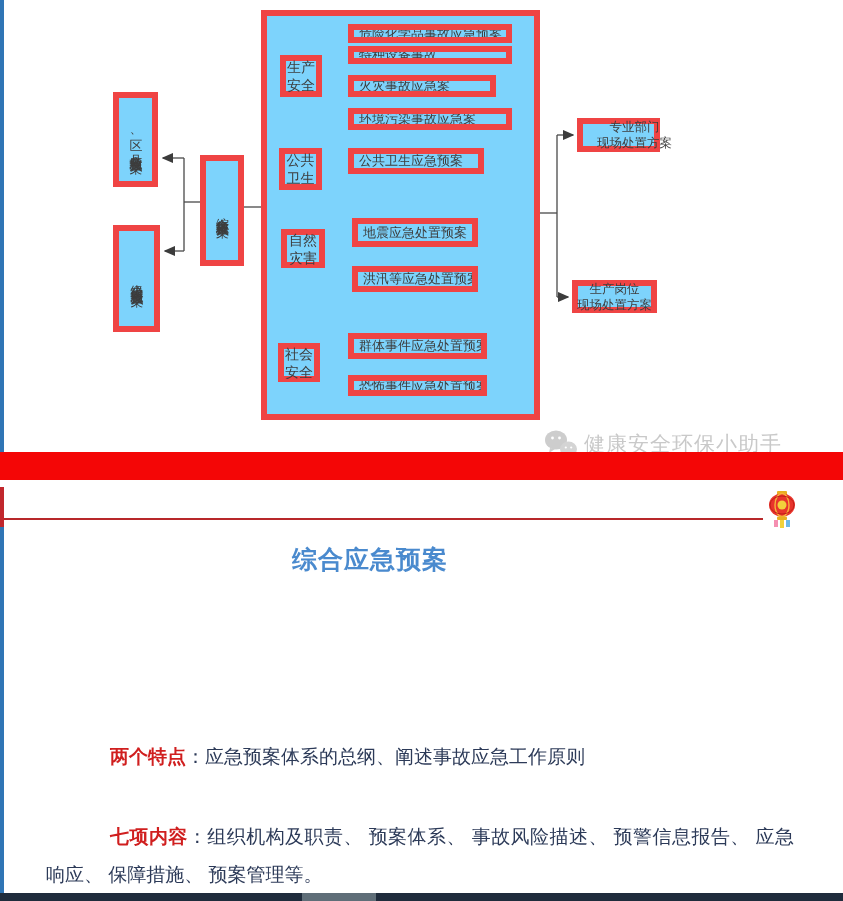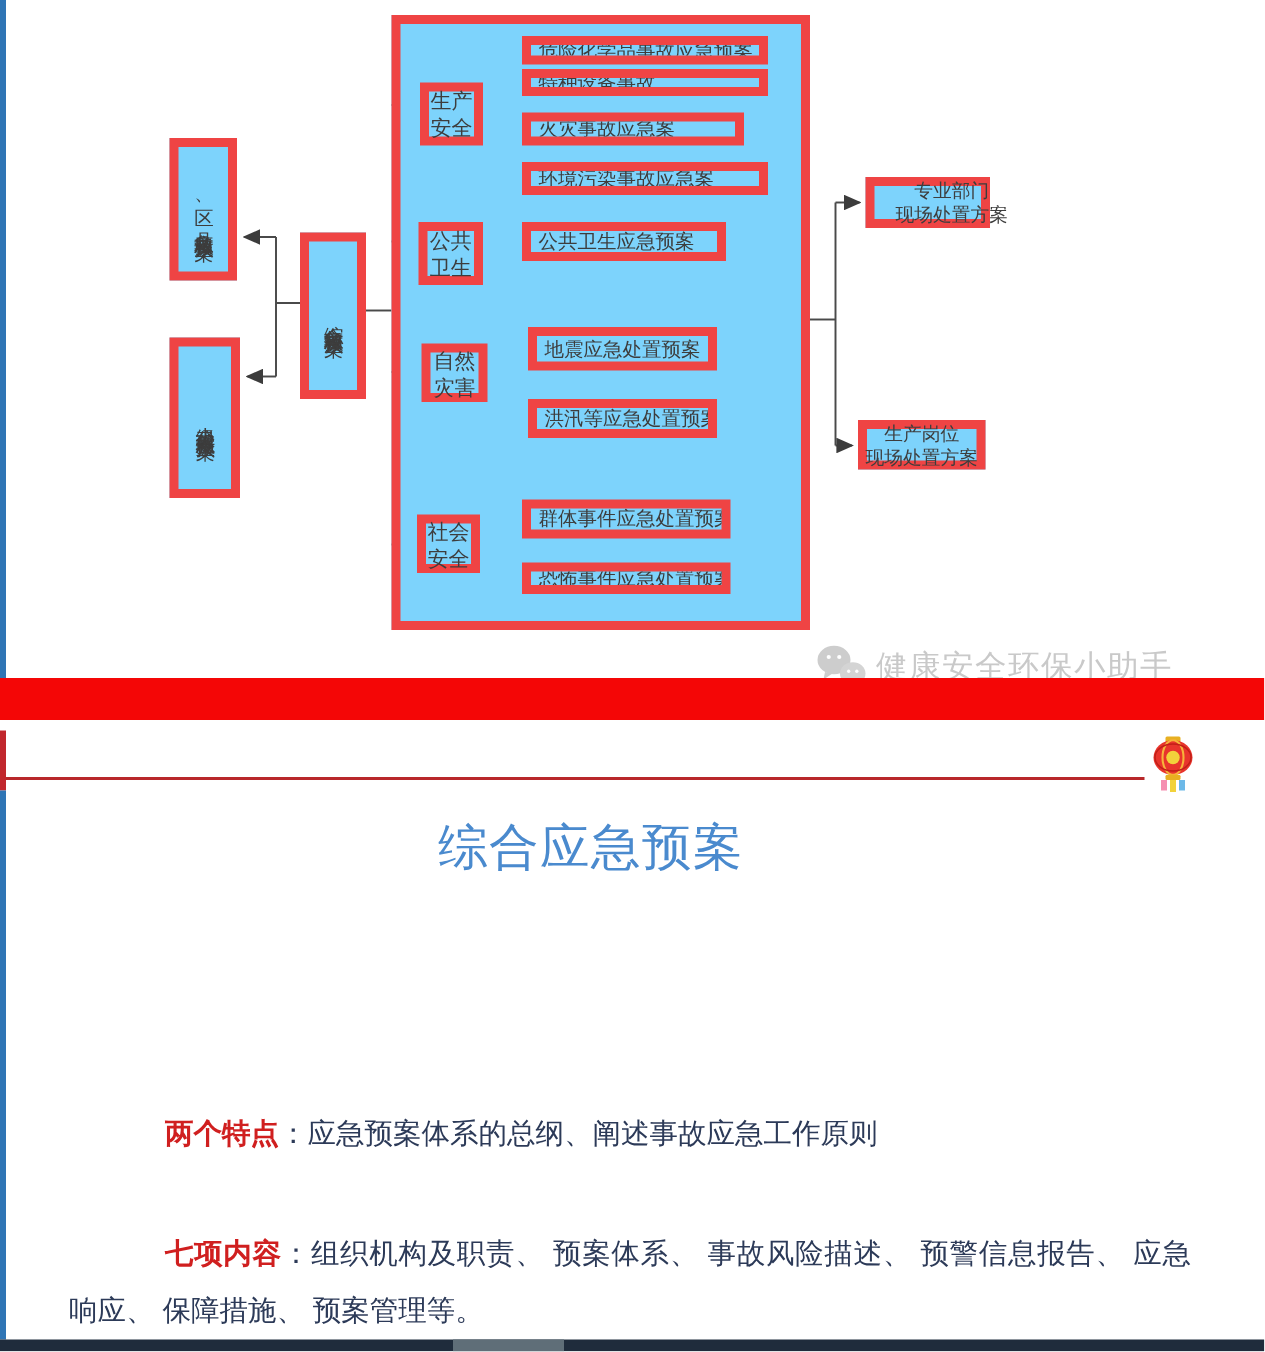--- a/index.html
+++ b/index.html
@@ -30,21 +30,21 @@
   #watermark svg{margin-right:6px;}
 
   
   #red-banner{position:absolute;left:0;top:452px;width:843px;height:28px;background:#f40606;}
 
   
   #slide2{position:absolute;left:0;top:480px;width:843px;height:413px;background:#fff;}
   #red-strip2{position:absolute;left:0;top:7px;width:4px;height:40px;background:#c1272d;}
   #red-rule{position:absolute;left:4px;top:38px;width:759px;height:2px;background:#b8282a;}
   #lantern{position:absolute;left:763px;top:10px;}
-  #s2-title{position:absolute;left:292px;top:63px;font-size:33px;font-weight:normal;
+  #s2-title{position:absolute;left:292px;top:63px;font-size:25px;font-weight:bold;
             color:#4a8ace;letter-spacing:1px;}
   #s2-para{position:absolute;left:46px;top:118px;width:748px;font-size:19px;
            line-height:40px;color:#2c3a58;text-indent:2em;text-align:justify;}
   #s2-point1{position:absolute;left:46px;top:258px;width:748px;font-size:19px;
              line-height:38px;color:#2c3a58;text-indent:64px;}
   #s2-point2{position:absolute;left:46px;top:338px;width:748px;font-size:19px;
              line-height:38px;color:#2c3a58;text-indent:64px;text-align:justify;}
   .red-label{color:#d01f1f;font-weight:bold;}
 
   

